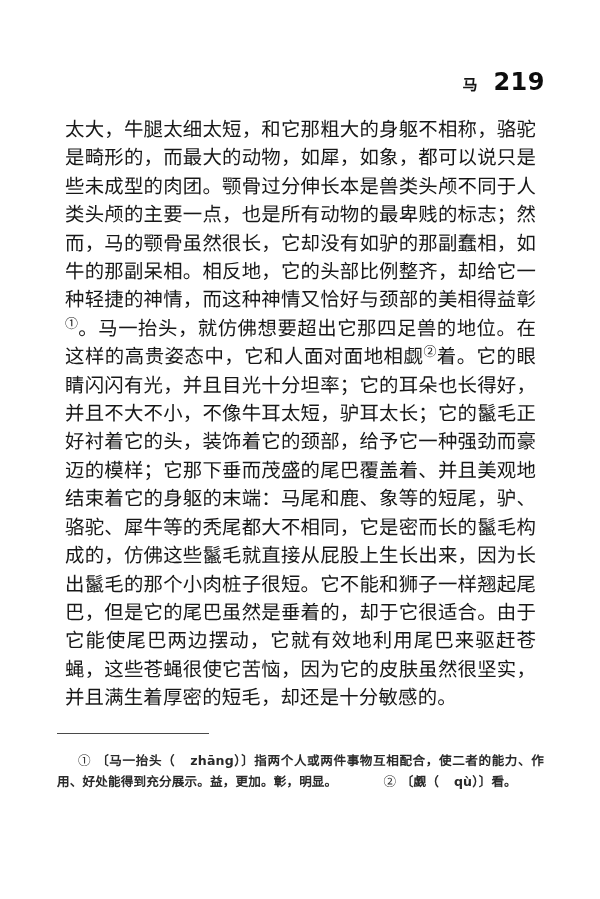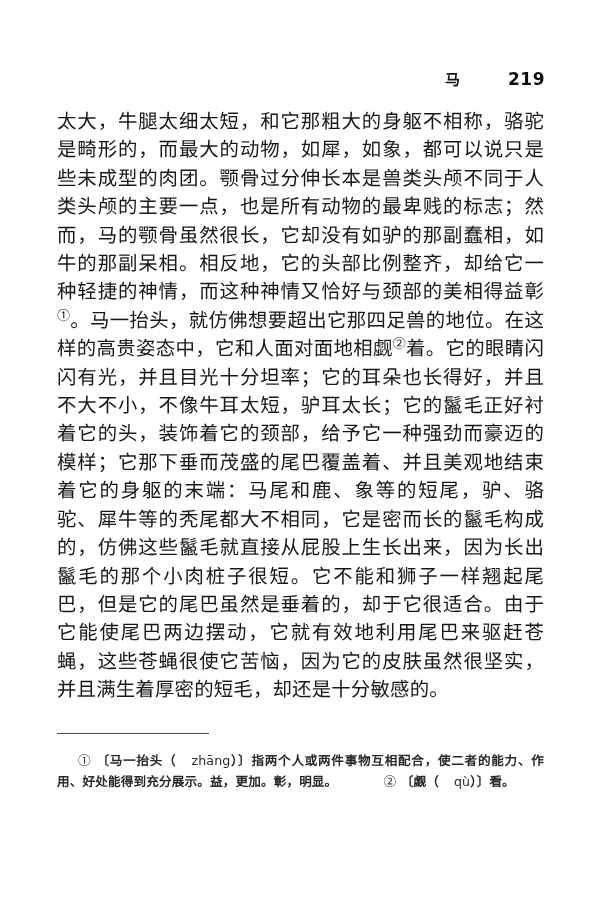--- a/index.html
+++ b/index.html
@@ -35,36 +35,35 @@
   }
   .running-head .chapter {
     font-family: "DejaVu Serif", "Liberation Serif", serif;
     font-size: 15px;
     font-weight: 700;
     letter-spacing: 0;
     color: #151515;
   }
   .running-head .folio {
     font-family: "DejaVu Sans", "Liberation Sans", sans-serif;
-    font-size: 17px;
+    font-size: 24px;
     font-weight: 700;
     color: #0d0d0d;
     letter-spacing: 0.5px;
-    margin-left: 32px;
   }
 
   
   .body-text {
     position: absolute;
     left: 57px;
     top: 108px;
     width: 487px;
   }
   .body-text p {
-    margin: 0;
+    margin: 8px;
     font-size: 19.4px;
     line-height: 28.4px;
     text-align: justify;
     text-align-last: left;
     text-justify: inter-character;
     letter-spacing: 0.2px;
     color: #171717;
     font-weight: 500;
   }
   .body-text p .fn-ref {
@@ -96,21 +95,21 @@
     line-height: 21px;
     color: #2a2a2a;
     text-align: justify;
     text-align-last: left;
     letter-spacing: 0.15px;
     text-indent: 21px;
     font-weight: 600;
   }
   .footnotes .pinyin {
     font-family: "DejaVu Sans", "Liberation Sans", sans-serif;
-    font-weight: 400;
+    font-weight: 700;
     margin-left: 15px;
   }
   .footnotes .fn-gap {
     display: inline-block;
     width: 46px;
   }
   .footnotes .fn-marker {
     font-weight: 400;
   }
 </style>

